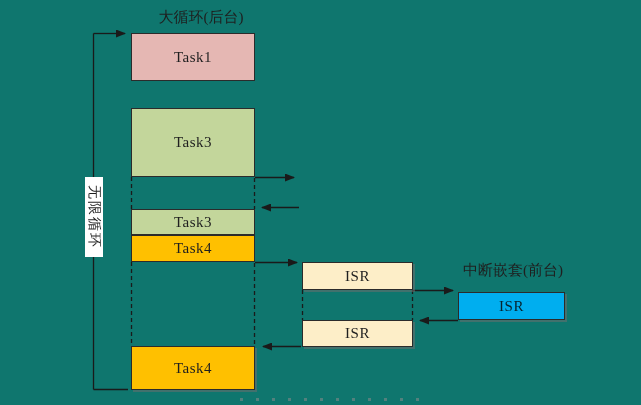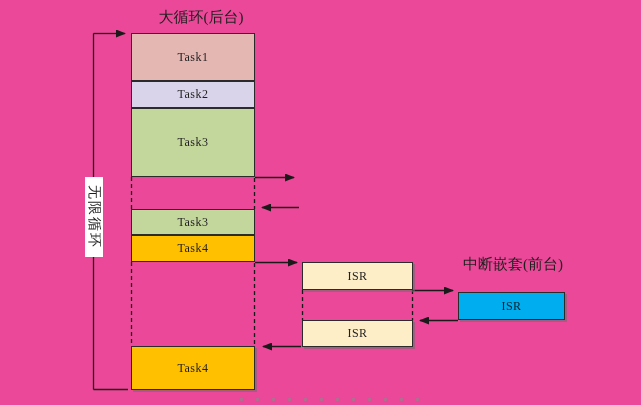--- a/index.html
+++ b/index.html
@@ -1,30 +1,30 @@
 <!DOCTYPE html>
 <html><head>
 <meta charset="utf-8">
 <style>
   html,body{margin:0;padding:0;background:#ffffff;}
   .canvas{
     position:relative;
     width:641px;height:405px;
-    background:#ec4899;
+    background:#0f766e;
     font-family:"Liberation Serif","DejaVu Serif",serif;
     color:#1f1f1f;
     overflow:hidden;
   }
   .lines-layer{position:absolute;left:0;top:0;z-index:1;}
   .block{
     position:absolute;
     box-sizing:border-box;
     border:1px solid #2b2b2b;
     display:flex;align-items:center;justify-content:center;
-    font-size:12px;
+    font-size:15px;
     letter-spacing:0.5px;
     z-index:2;
   }
   .block.raised{box-shadow:2px 2px 0 rgba(110,110,110,0.55);}
   .lbl{
     position:absolute;
     font-size:15px;
     text-align:center;
     z-index:2;
     white-space:nowrap;
@@ -46,21 +46,21 @@
   .b-task3a{left:131px;top:108px;width:124px;height:69px;}
   .b-task3b{left:131px;top:209px;width:124px;height:26px;}
   .b-task4a{left:131px;top:235px;width:124px;height:27px;}
   .b-task4b{left:131px;top:346px;width:124px;height:44px;}
   
   .b-int{left:299px;top:177px;width:114px;height:31px;}
   .b-isr1{left:302px;top:262px;width:111px;height:28px;}
   .b-isr2{left:302px;top:320px;width:111px;height:27px;}
   .b-isrn{left:458px;top:292px;width:107px;height:28px;color:#06232e;}
   .t-title{left:121px;top:8px;width:160px;}
-  .t-nested{left:438px;top:255px;width:150px;}
+  .t-nested{left:438px;top:261px;width:150px;}
   .caption-marks{
     position:absolute;left:240px;top:398px;width:186px;height:3px;
     background:repeating-linear-gradient(90deg,#8a8a8a 0 3px,transparent 3px 16px);
     opacity:0.55;z-index:2;
   }
 </style>
 </head>
 <body>
 
 <div class="canvas">
@@ -94,21 +94,20 @@
         <line x1="412.5" y1="290" x2="412.5" y2="320"></line>
       </g>
     </g>
   </svg>
 
   <div class="lbl t-title">大循环(后台)</div>
   <div class="lbl t-nested">中断嵌套(前台)</div>
   <div class="loop-label">无限循环</div>
 
   <div class="block b-task1" style="background: rgb(229, 183, 179);">Task1</div>
-  <div class="block b-task2" style="background: rgb(218, 212, 234);">Task2</div>
   <div class="block b-task3a" style="background: rgb(195, 214, 155);">Task3</div>
   <div class="block b-task3b" style="background: rgb(195, 214, 155);">Task3</div>
   <div class="block b-task4a" style="background: rgb(255, 192, 0);">Task4</div>
   <div class="block raised b-task4b" style="background: rgb(255, 192, 0);">Task4</div>
 
   <div class="block raised b-isr1" style="background: rgb(253, 238, 200);">ISR</div>
   <div class="block raised b-isr2" style="background: rgb(253, 238, 200);">ISR</div>
   <div class="block raised b-isrn" style="background: rgb(0, 174, 239);">ISR</div>
 
   <div class="caption-marks"></div>

